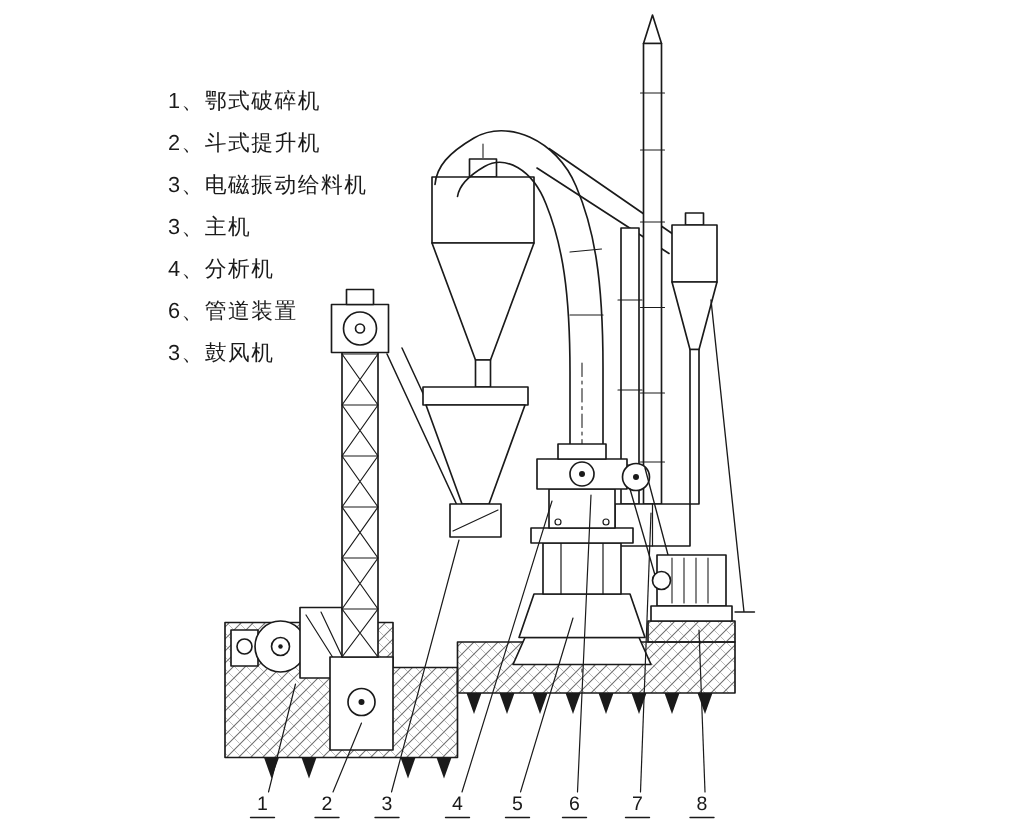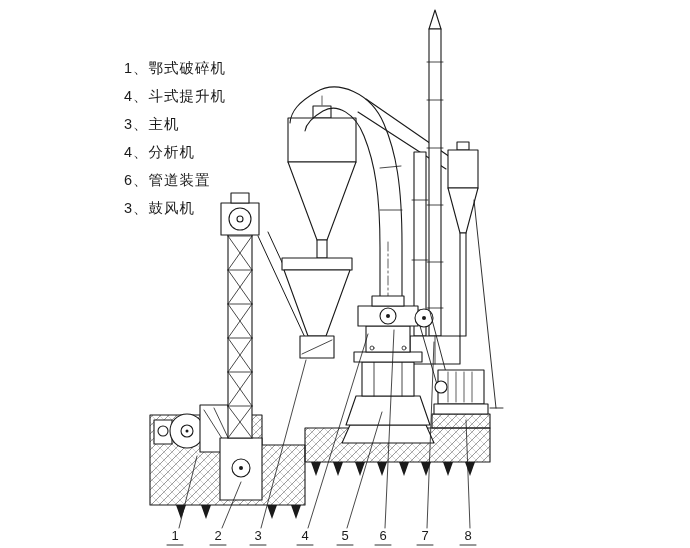--- a/index.html
+++ b/index.html
@@ -7,21 +7,21 @@
     position: relative;
     width: 690px;
     height: 548px;
     background: #ffffff;
     font-family: "Liberation Sans", sans-serif;
     overflow: hidden;
     margin: 0 auto;
   }
   .legend {
     position: absolute;
-    left: 124px;
+    left: 112px;
     top: 54px;
     z-index: 2;
   }
   .legend-item {
     font-size: 14.5px;
     line-height: 28px;
     color: #1a1a1a;
     letter-spacing: 1px;
     white-space: nowrap;
   }
@@ -31,21 +31,22 @@
     width: 690px; height: 548px;
   }
 </style>
 </head>
 <body>
 
 <div class="canvas">
 
   <div class="legend">
     <div class="legend-item">1、鄂式破碎机</div>
-    <div class="legend-item">4、斗式提升机</div>
+    <div class="legend-item">2、斗式提升机</div>
+    <div class="legend-item">3、电磁振动给料机</div>
     <div class="legend-item">3、主机</div>
     <div class="legend-item">4、分析机</div>
     <div class="legend-item">6、管道装置</div>
     <div class="legend-item">3、鼓风机</div>
   </div>
 
   <svg class="diagram" viewBox="0 0 690 548" fill="none" stroke="#1a1a1a" stroke-width="1.1" stroke-linejoin="round" stroke-linecap="round">
     <defs>
       <pattern id="hatch" width="8" height="8" patternUnits="userSpaceOnUse">
         <path d="M0 8 L8 0" stroke="#6e6e6e" stroke-width="0.7"></path>

